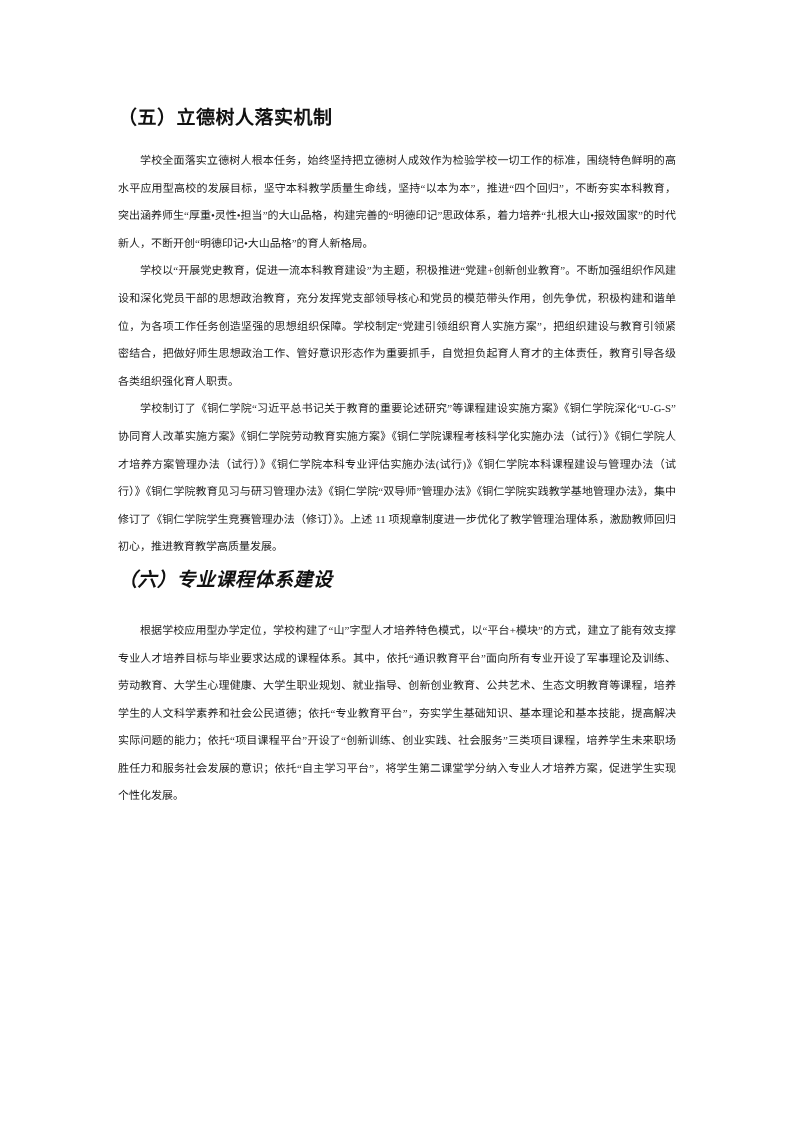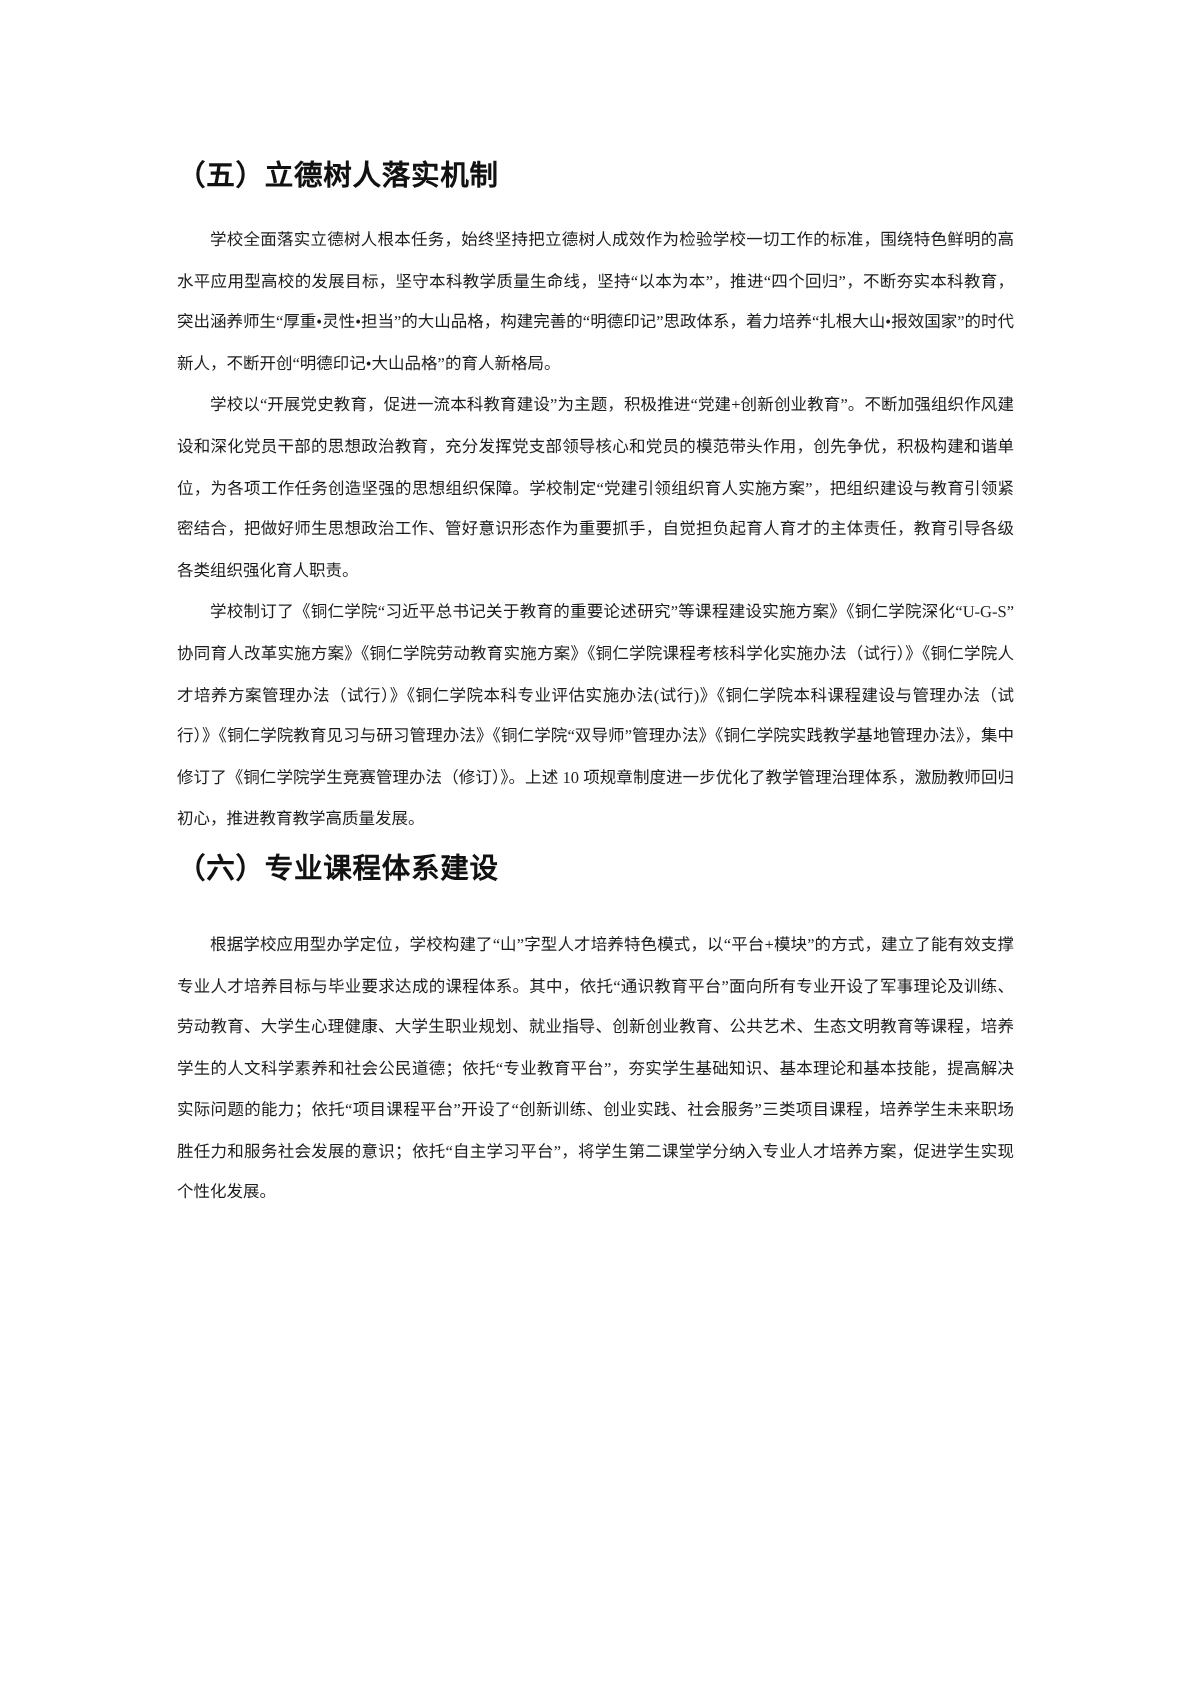--- a/index.html
+++ b/index.html
@@ -30,20 +30,21 @@
     font-family: "Liberation Sans", "DejaVu Sans", sans-serif;
     font-weight: 700;
     font-size: 19px;
     line-height: 32px;
     color: #111111;
     letter-spacing: 0.5px;
   }
   .section-heading.second {
     margin-top: 3px;
     margin-bottom: 21px;
+    font-style: italic;
   }
   .para {
     margin: 0;
     font-size: 11px;
     line-height: 27.6px;
     text-align: justify;
     text-justify: inter-ideograph;
     text-indent: 2em;
     word-break: break-all;
     color: #1c1c1c;
@@ -66,21 +67,21 @@
 
 <div class="page">
   <div class="content">
 
     <h2 class="section-heading">（五）立德树人落实机制</h2>
 
     <p class="para">学校全面落实立德树人根本任务，始终坚持把立德树人成效作为检验学校一切工作的标准，围绕特色鲜明的高水平应用型高校的发展目标，坚守本科教学质量生命线，坚持“以本为本”，推进“四个回归”，不断夯实本科教育，突出涵养师生“厚重•灵性•担当”的大山品格，构建完善的“明德印记”思政体系，着力培养“扎根大山•报效国家”的时代新人，不断开创“明德印记•大山品格”的育人新格局。</p>
 
     <p class="para">学校以“开展党史教育，促进一流本科教育建设”为主题，积极推进“党建+创新创业教育”。不断加强组织作风建设和深化党员干部的思想政治教育，充分发挥党支部领导核心和党员的模范带头作用，创先争优，积极构建和谐单位，为各项工作任务创造坚强的思想组织保障。学校制定“党建引领组织育人实施方案”，把组织建设与教育引领紧密结合，把做好师生思想政治工作、管好意识形态作为重要抓手，自觉担负起育人育才的主体责任，教育引导各级各类组织强化育人职责。</p>
 
-    <p class="para">学校制订了《铜仁学院“习近平总书记关于教育的重要论述研究”等课程建设实施方案》《铜仁学院深化“U-G-S”协同育人改革实施方案》《铜仁学院劳动教育实施方案》《铜仁学院课程考核科学化实施办法（试行）》《铜仁学院人才培养方案管理办法（试行）》《铜仁学院本科专业评估实施办法(试行)》《铜仁学院本科课程建设与管理办法（试行）》《铜仁学院教育见习与研习管理办法》《铜仁学院“双导师”管理办法》《铜仁学院实践教学基地管理办法》，集中修订了《铜仁学院学生竞赛管理办法（修订）》。上述 10 项规章制度进一步优化了教学管理治理体系，激励教师回归初心，推进教育教学高质量发展。</p>
+    <p class="para">学校制订了《铜仁学院“习近平总书记关于教育的重要论述研究”等课程建设实施方案》《铜仁学院深化“U-G-S”协同育人改革实施方案》《铜仁学院劳动教育实施方案》《铜仁学院课程考核科学化实施办法（试行）》《铜仁学院人才培养方案管理办法（试行）》《铜仁学院本科专业评估实施办法(试行)》《铜仁学院本科课程建设与管理办法（试行）》《铜仁学院教育见习与研习管理办法》《铜仁学院“双导师”管理办法》《铜仁学院实践教学基地管理办法》，集中修订了《铜仁学院学生竞赛管理办法（修订）》。上述 11 项规章制度进一步优化了教学管理治理体系，激励教师回归初心，推进教育教学高质量发展。</p>
 
     <h2 class="section-heading second">（六）专业课程体系建设</h2>
 
     <p class="para">根据学校应用型办学定位，学校构建了“山”字型人才培养特色模式，以“平台+模块”的方式，建立了能有效支撑专业人才培养目标与毕业要求达成的课程体系。其中，依托“通识教育平台”面向所有专业开设了军事理论及训练、劳动教育、大学生心理健康、大学生职业规划、就业指导、创新创业教育、公共艺术、生态文明教育等课程，培养学生的人文科学素养和社会公民道德；依托“专业教育平台”，夯实学生基础知识、基本理论和基本技能，提高解决实际问题的能力；依托“项目课程平台”开设了“创新训练、创业实践、社会服务”三类项目课程，培养学生未来职场胜任力和服务社会发展的意识；依托“自主学习平台”，将学生第二课堂学分纳入专业人才培养方案，促进学生实现个性化发展。</p>
 
   </div>
 
   <div class="footer">22</div>
 </div>
 

